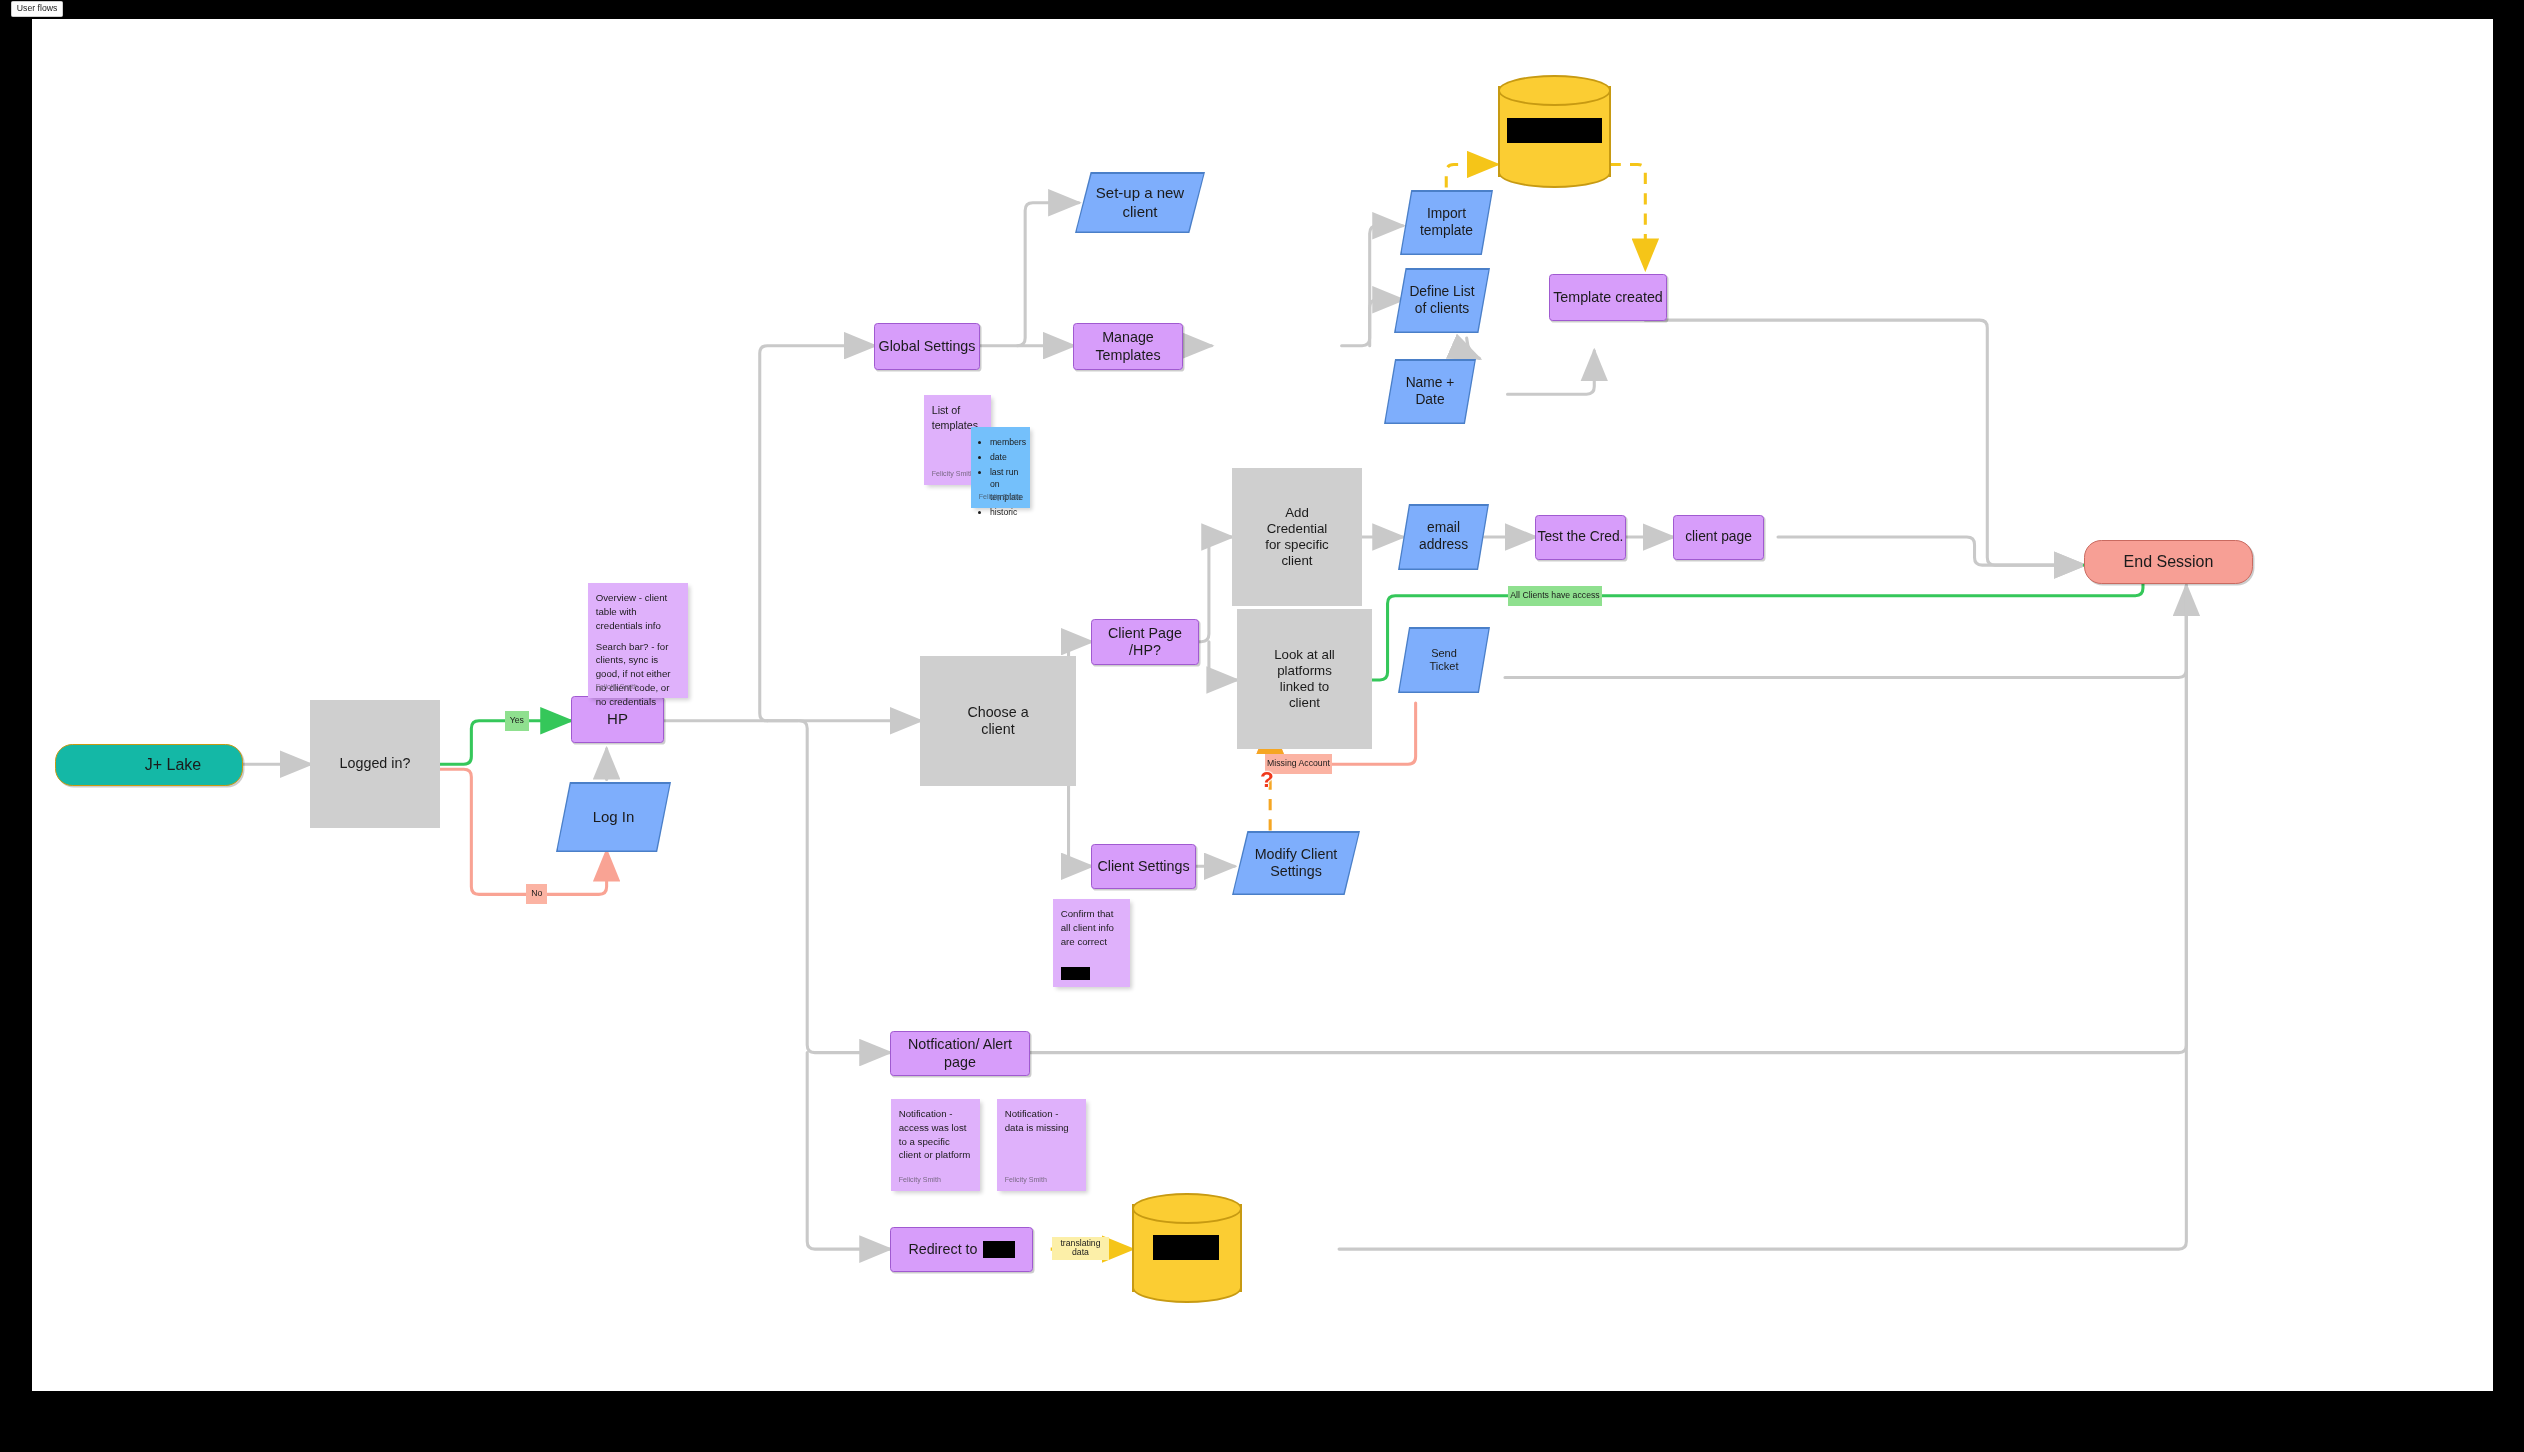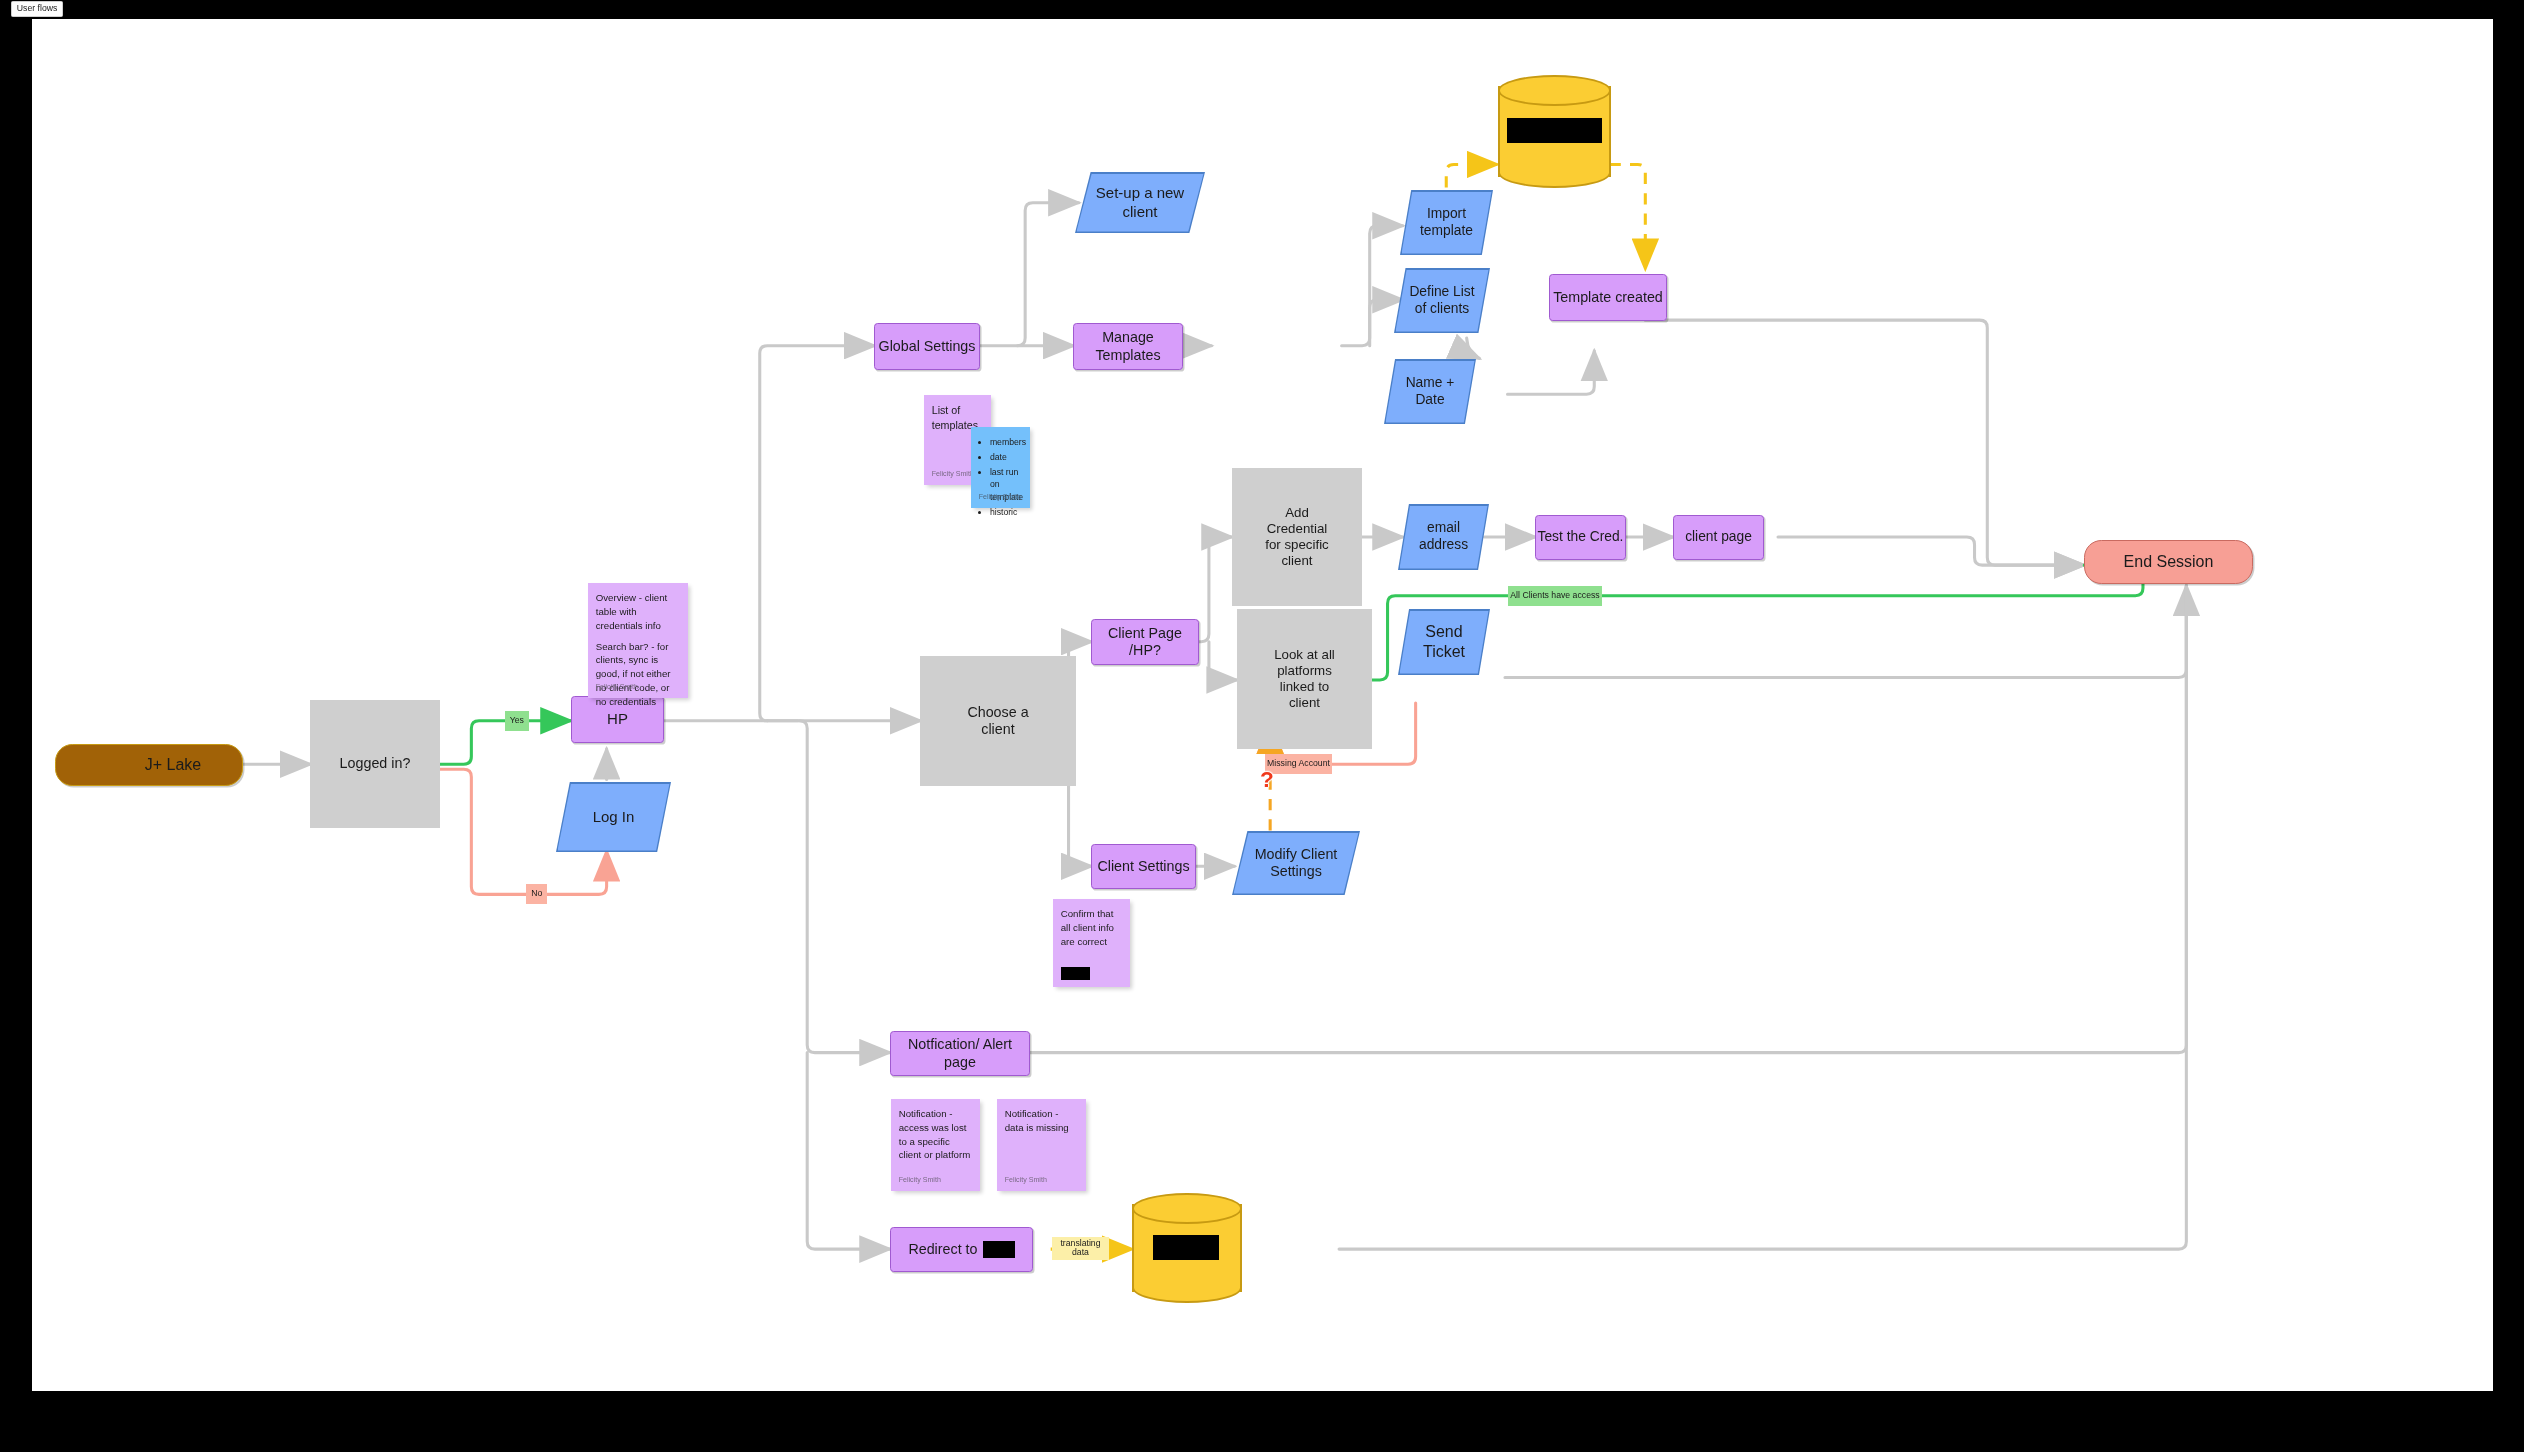--- a/index.html
+++ b/index.html
@@ -10,21 +10,21 @@
   #canvas{position:absolute;left:32px;top:19px;width:2461px;height:1372px;background:#fff;overflow:hidden;}
   #edges{position:absolute;left:0;top:0;width:2461px;height:1372px;}
 
   .node{position:absolute;box-sizing:border-box;display:flex;align-items:center;justify-content:center;
         text-align:center;color:#1b1b1b;line-height:1.22;}
   
   .proc{background:#d79dfa;border:1.5px solid #a05ad0;border-radius:3.6px;font-size:15px;
         box-shadow:1.5px 1.5px 0 rgba(0,0,0,.20);}
   
   .term{border-radius:17.4px;font-size:16px;box-shadow:1.5px 1.5px 0 rgba(0,0,0,.20);}
-  .term.start{background:#a16207;border:1.5px solid #c79a12;padding-left:48px;}
+  .term.start{background:#14b8a6;border:1.5px solid #c79a12;padding-left:48px;}
   .term.end{background:#f79f95;border:1.5px solid #c96a60;}
   
   .dec{background:#cfcfcf;font-size:14.3px;}
   .dec .dlabel{position:relative;z-index:2;padding:0 3.1px;}
   .dec .dshape{position:absolute;inset:0;background:#cfcfcf;
         clip-path:polygon(50% 0,100% 50%,50% 100%,0 50%);
         filter:drop-shadow(1.5px 1.5px 0 rgba(0,0,0,.20));}
   
   .io{font-size:15px;}
   .io .pshape{position:absolute;inset:0;background:#7eaefc;border:0;
@@ -291,21 +291,21 @@
     </div>
 
     <div class="node dec" style="left:1205px;top:590px;width:135px;height:140px;white-space:pre-line;font-size:13.3px;">
       <div class="dshape"></div>
       <span class="dlabel">Look at all
 platforms
 linked to
 client</span>
     </div>
 
-    <div class="node io" style="left:1366px;top:590px;width:92px;height:66px;white-space:pre-line;font-size:16px;">
+    <div class="node io" style="left:1366px;top:608px;width:92px;height:66px;white-space:pre-line;font-size:11px;">
       <div class="pborder"></div>
       <div class="pshape" style="inset:1.5px;"></div>
       <span class="plabel">Send
 Ticket</span>
     </div>
 
     <div class="node proc" style="left:1059px;top:825px;width:105px;height:45px;font-size:14.3px;">
       <span>Client Settings</span>
     </div>
 

